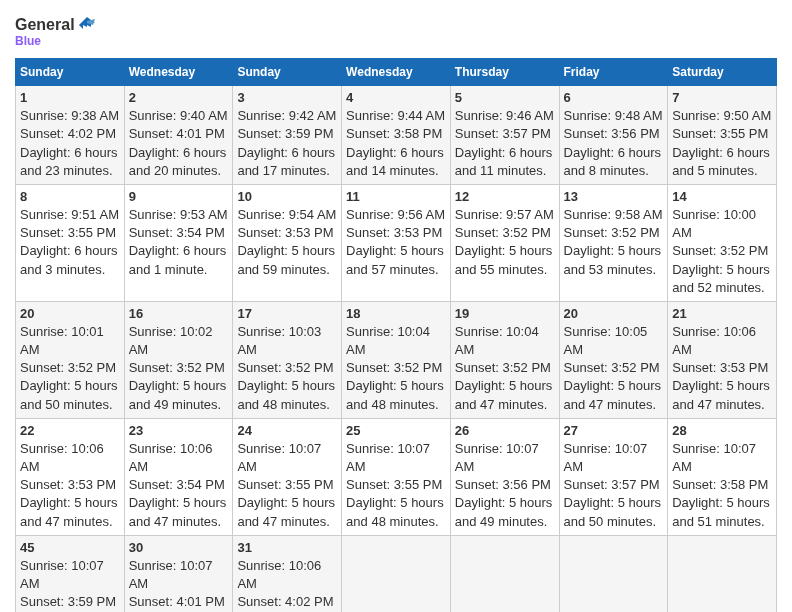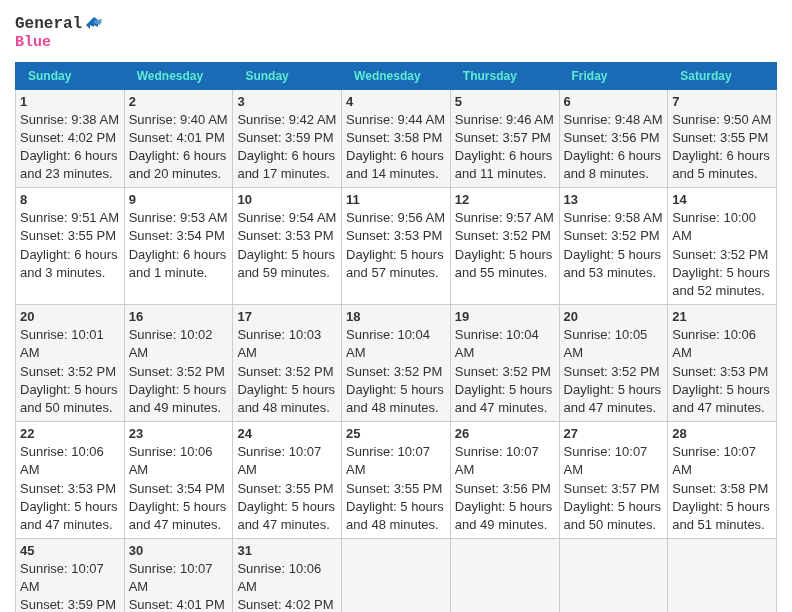--- a/index.html
+++ b/index.html
@@ -17,45 +17,44 @@
     .header-area {
       display: flex;
       justify-content: space-between;
       align-items: flex-start;
       margin-bottom: 10px;
     }
     .logo {
       display: flex;
       align-items: center;
       gap: 4px;
-      font-family: Liberation Mono, monospace;
     }
     .title-area {
       text-align: right;
     }
     .month-title {
       font-size: 32px;
       font-weight: bold;
       color: #333;
     }
     .location {
       font-size: 16px;
       color: #555;
     }
     table {
       width: 100%;
       border-collapse: collapse;
       table-layout: fixed;
     }
     thead tr th {
       background-color: #1a6bb5;
-      color: #5eead4;
+      color: #ffffff;
       font-size: 12px;
       font-weight: bold;
-      padding: 6px 12px;
+      padding: 6px 4px;
       text-align: left;
       border: 1px solid #1a6bb5;
     }
     tbody tr td {
       border: 1px solid #ccc;
       vertical-align: top;
       padding: 4px 4px;
       font-size: 9.5px;
       color: #333;
       height: 78px;
@@ -87,21 +86,21 @@
   <div class="header-area">
     <div class="logo">
   <div style="display:flex;flex-direction:column;line-height:1.1;">
     <div style="display:flex;align-items:center;gap:2px;">
       <span style="font-size:16px;font-weight:bold;color:#333;">General</span>
       <svg width="20" height="20" viewBox="0 0 20 20">
         <path d="M10 2 L18 8 L14 8 L14 12 L10 10 L10 12 L6 10 L6 14 L2 10 Z" fill="#1a6bb5"></path>
         <path d="M10 6 L18 4 L16 10 L10 8 Z" fill="#5599cc"></path>
       </svg>
     </div>
-    <span style="font-size:15px;font-weight:bold;color:#ec4899;">Blue</span>
+    <span style="font-size:12px;font-weight:bold;color:#8b5cf6;">Blue</span>
   </div>
 </div>
     <div class="title-area">
       <div class="month-title"></div>
       <div class="location"></div>
     </div>
   </div>
 
   <table>
     <thead>

